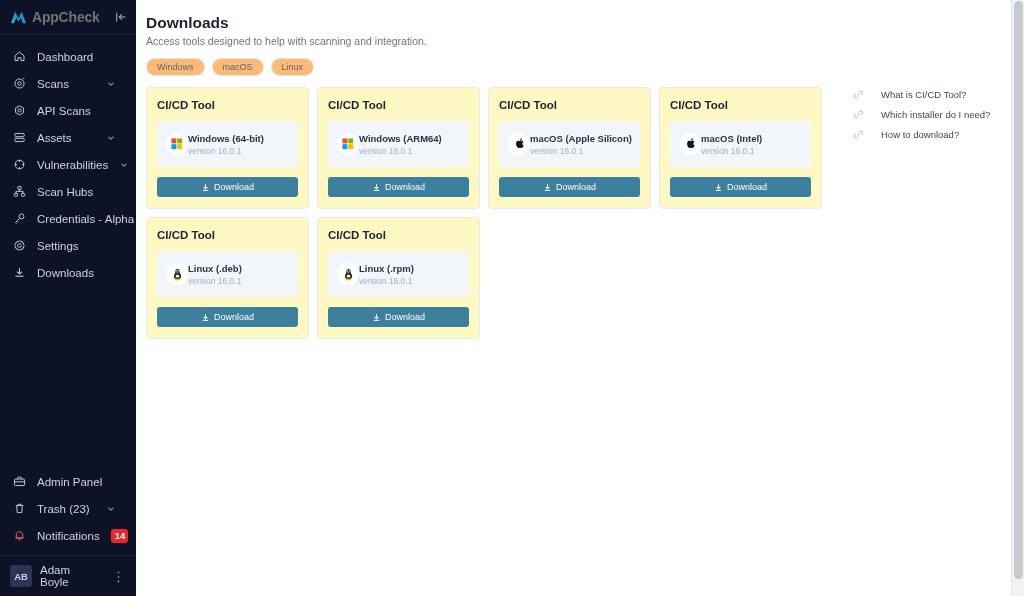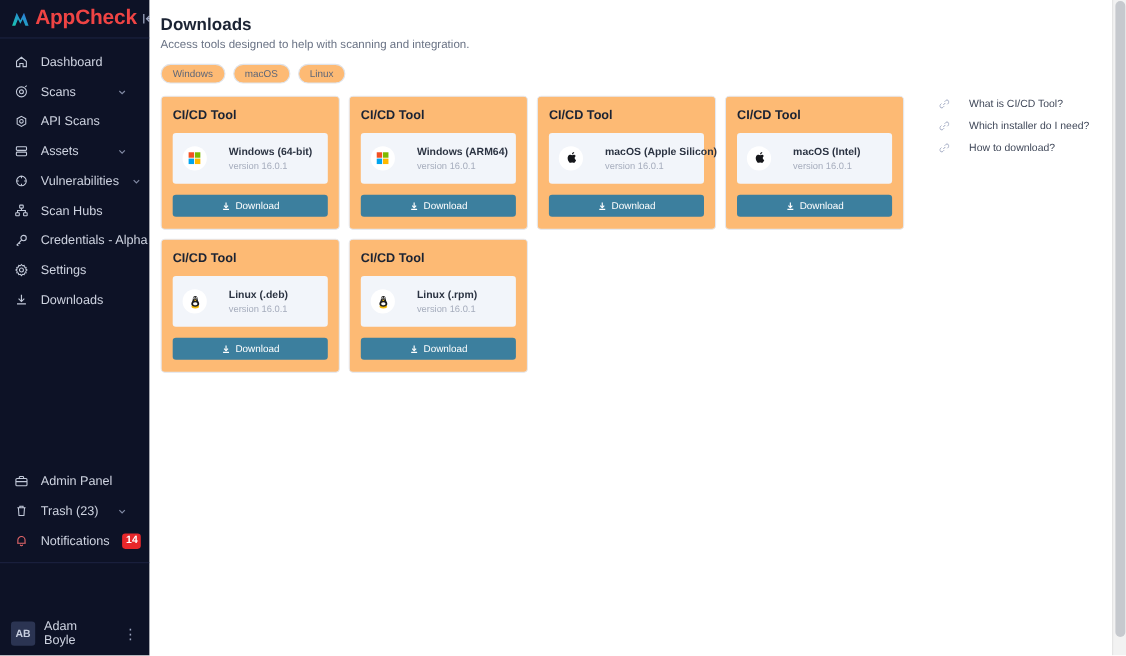--- a/index.html
+++ b/index.html
@@ -20,21 +20,21 @@
     position: relative;
   }
   .sb-logo {
     height: 34px;
     display: flex; align-items: center;
     padding: 0 8px 0 10px;
     gap: 5px;
   }
   .logo-mark { width: 17px; height: 15px; flex-shrink: 0; }
   .logo-text {
-    color: #ef4444; font-size: 19px; font-weight: bold;
+    color: #737373; font-size: 14px; font-weight: bold;
     letter-spacing: -0.2px; flex: 1;
   }
   .collapse-btn {
     width: 14px; height: 14px; color: #9aa3bd;
     display: flex; align-items: center; justify-content: center;
     cursor: pointer;
   }
   .sb-div { height: 1px; background: #1b2240; margin: 0; }
 
   .sb-nav { padding-top: 8px; }
@@ -59,21 +59,21 @@
   .badge {
     background: #e8272b; color: #fff;
     font-size: 9.5px; font-weight: bold;
     border-radius: 3px; padding: 1px 4px;
     line-height: 12px; min-width: 17px; text-align: center;
   }
 
   .sb-footer-div { height: 1px; background: #1b2240; margin: 6px 0 0 0; }
   .sb-user {
     height: 40px; display: flex; align-items: center;
-    padding: 0 8px 0 10px; gap: 8px; cursor: pointer; margin-top: 44px;
+    padding: 0 8px 0 10px; gap: 8px; cursor: pointer;
   }
   .avatar {
     width: 22px; height: 22px; border-radius: 3px;
     background: #2b3452; color: #c8cfe0;
     font-size: 9.5px; font-weight: bold;
     display: flex; align-items: center; justify-content: center;
     flex-shrink: 0;
   }
   .user-name { color: #ced3e0; font-size: 11.5px; flex: 1; }
   .kebab { color: #9aa3bd; font-size: 13px; line-height: 1; padding: 0 3px; cursor: pointer; }
@@ -101,30 +101,30 @@
 
   .content-row { display: flex; align-items: flex-start; }
 
   .cards-area { width: 690px; flex-shrink: 0; }
   .card-grid { display: flex; flex-wrap: wrap; gap: 8px; }
 
   .card {
     width: 163px;
     border: 1px solid #e6e9ef;
     border-radius: 4px;
-    background: #fdba74;
+    background: #fef9c3;
     padding: 11px 10px 11px 10px;
   }
   .card-title {
     font-size: 11.5px; font-weight: bold; color: #1b2333;
     margin-bottom: 10px;
   }
   .card-body {
     background: #f2f5fa; border-radius: 3px;
-    padding: 9px 9px; display: flex; align-items: center; gap: 20px;
+    padding: 9px 9px; display: flex; align-items: center; gap: 0;
     margin-bottom: 10px; min-height: 46px;
   }
   .os-icon {
     width: 22px; height: 22px; border-radius: 50%;
     background: #ffffff;
     display: flex; align-items: center; justify-content: center;
     flex-shrink: 0;
   }
   .os-meta { display: flex; flex-direction: column; gap: 2px; min-width: 0; }
   .os-name { font-size: 9.5px; font-weight: bold; color: #2b3342; white-space: nowrap; }

